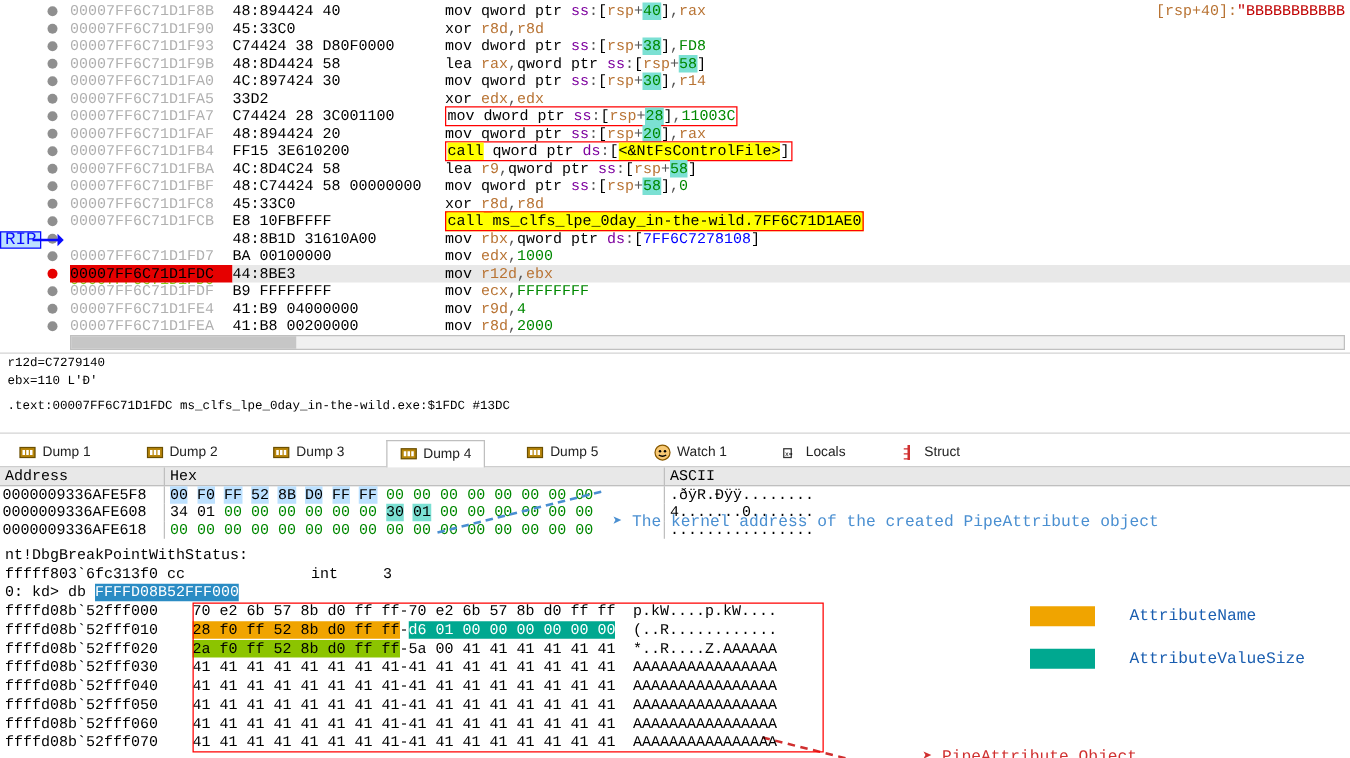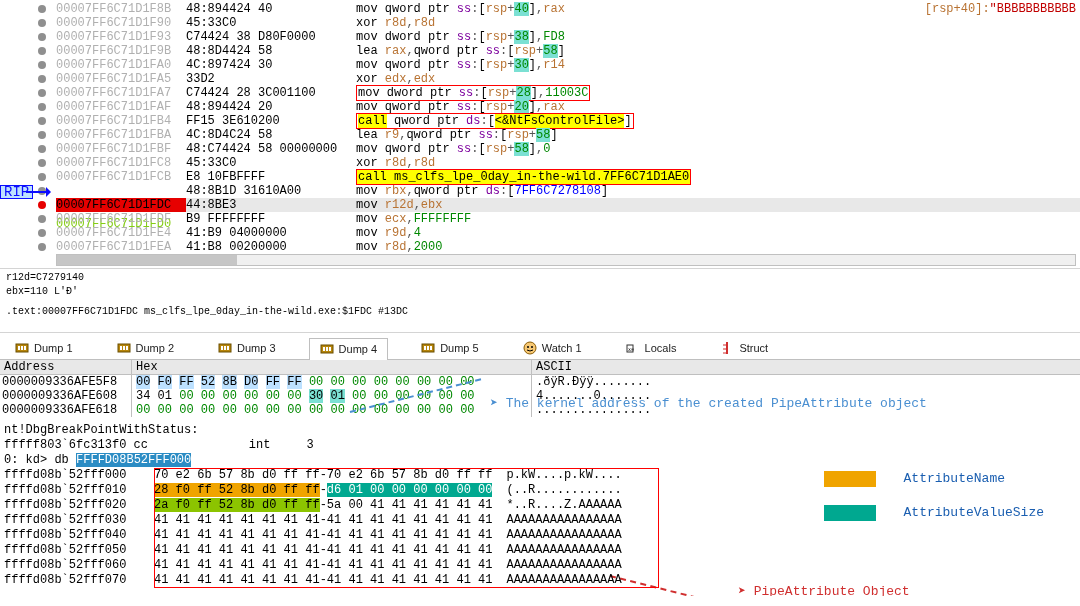--- a/index.html
+++ b/index.html
@@ -270,20 +270,21 @@
       <div class="dis-row"><div class="col-bp"><div class="bp-dot"></div></div><div class="col-addr">00007FF6C71D1FA7</div><div class="col-bytes">C74424 28 3C001100</div><div class="col-dis"><span class="redborderpad"><span class="mn">mov</span> <span class="mn">dword ptr </span><span class="seg">ss</span><span class="sym">:</span><span class="br">[</span><span class="reg">rsp</span><span class="sym">+</span><span class="num cyanbg">28</span><span class="br">]</span><span class="sym">,</span><span class="num">11003C</span></span></div></div>
       <div class="dis-row"><div class="col-bp"><div class="bp-dot"></div></div><div class="col-addr">00007FF6C71D1FAF</div><div class="col-bytes">48:894424 20</div><div class="col-dis"><span><span class="mn">mov</span> <span class="mn">qword ptr </span><span class="seg">ss</span><span class="sym">:</span><span class="br">[</span><span class="reg">rsp</span><span class="sym">+</span><span class="num cyanbg">20</span><span class="br">]</span><span class="sym">,</span><span class="reg">rax</span></span></div></div>
       <div class="dis-row"><div class="col-bp"><div class="bp-dot"></div></div><div class="col-addr">00007FF6C71D1FB4</div><div class="col-bytes">FF15 3E610200</div><div class="col-dis"><span class="redborderpad"><span class="mn yellowbg">call</span> <span class="mn">qword ptr </span><span class="seg">ds</span><span class="sym">:</span><span class="br">[</span><span class="yellowbg">&lt;&amp;NtFsControlFile&gt;</span><span class="br">]</span></span></div></div>
       <div class="dis-row"><div class="col-bp"><div class="bp-dot"></div></div><div class="col-addr">00007FF6C71D1FBA</div><div class="col-bytes">4C:8D4C24 58</div><div class="col-dis"><span><span class="mn">lea</span> <span class="reg">r9</span><span class="sym">,</span><span class="mn">qword ptr </span><span class="seg">ss</span><span class="sym">:</span><span class="br">[</span><span class="reg">rsp</span><span class="sym">+</span><span class="num cyanbg">58</span><span class="br">]</span></span></div></div>
       <div class="dis-row"><div class="col-bp"><div class="bp-dot"></div></div><div class="col-addr">00007FF6C71D1FBF</div><div class="col-bytes">48:C74424 58 00000000</div><div class="col-dis"><span><span class="mn">mov</span> <span class="mn">qword ptr </span><span class="seg">ss</span><span class="sym">:</span><span class="br">[</span><span class="reg">rsp</span><span class="sym">+</span><span class="num cyanbg">58</span><span class="br">]</span><span class="sym">,</span><span class="num">0</span></span></div></div>
       <div class="dis-row"><div class="col-bp"><div class="bp-dot"></div></div><div class="col-addr">00007FF6C71D1FC8</div><div class="col-bytes">45:33C0</div><div class="col-dis"><span><span class="mn">xor</span> <span class="reg">r8d</span><span class="sym">,</span><span class="reg">r8d</span></span></div></div>
       <div class="dis-row"><div class="col-bp"><div class="bp-dot"></div></div><div class="col-addr">00007FF6C71D1FCB</div><div class="col-bytes">E8 10FBFFFF</div><div class="col-dis"><span class="yellowbg redborderpad"><span class="mn yellowbg">call</span> <span class="yellowbg">ms_clfs_lpe_0day_in-the-wild.7FF6C71D1AE0</span></span></div></div>
       <div class="dis-row"><div class="col-bp"><div class="bp-dot"></div></div><div class="col-addr sel">00007FF6C71D1FD0</div><div class="col-bytes">48:8B1D 31610A00</div><div class="col-dis"><span><span class="mn">mov</span> <span class="reg">rbx</span><span class="sym">,</span><span class="mn">qword ptr </span><span class="seg">ds</span><span class="sym">:</span><span class="br">[</span><span class="addrlit">7FF6C7278108</span><span class="br">]</span></span></div></div>
       <div class="rip-badge" style="top: 183px; left: -26px;">RIP</div>
       <div class="rip-arrow" style="top: 189px; left: 0px; width: 22px;"></div>
+      <div class="dis-row"><div class="col-bp"><div class="bp-dot"></div></div><div class="col-addr">00007FF6C71D1FD7</div><div class="col-bytes">BA 00100000</div><div class="col-dis"><span><span class="mn">mov</span> <span class="reg">edx</span><span class="sym">,</span><span class="num">1000</span></span></div></div>
       <div class="dis-row selrow"><div class="col-bp"><div class="bp-dot red"></div></div><div class="col-addr bpred">00007FF6C71D1FDC</div><div class="col-bytes">44:8BE3</div><div class="col-dis"><span><span class="mn">mov</span> <span class="reg">r12d</span><span class="sym">,</span><span class="reg">ebx</span></span></div></div>
       <div class="dis-row"><div class="col-bp"><div class="bp-dot"></div></div><div class="col-addr">00007FF6C71D1FDF</div><div class="col-bytes">B9 FFFFFFFF</div><div class="col-dis"><span><span class="mn">mov</span> <span class="reg">ecx</span><span class="sym">,</span><span class="num">FFFFFFFF</span></span></div></div>
       <div class="dis-row"><div class="col-bp"><div class="bp-dot"></div></div><div class="col-addr">00007FF6C71D1FE4</div><div class="col-bytes">41:B9 04000000</div><div class="col-dis"><span><span class="mn">mov</span> <span class="reg">r9d</span><span class="sym">,</span><span class="num">4</span></span></div></div>
       <div class="dis-row"><div class="col-bp"><div class="bp-dot"></div></div><div class="col-addr">00007FF6C71D1FEA</div><div class="col-bytes">41:B8 00200000</div><div class="col-dis"><span><span class="mn">mov</span> <span class="reg">r8d</span><span class="sym">,</span><span class="num">2000</span></span></div></div>
     </div>
   <div class="hscroll-fake">
     <div class="hscroll-thumb"></div>
   </div>
 </div>
 

